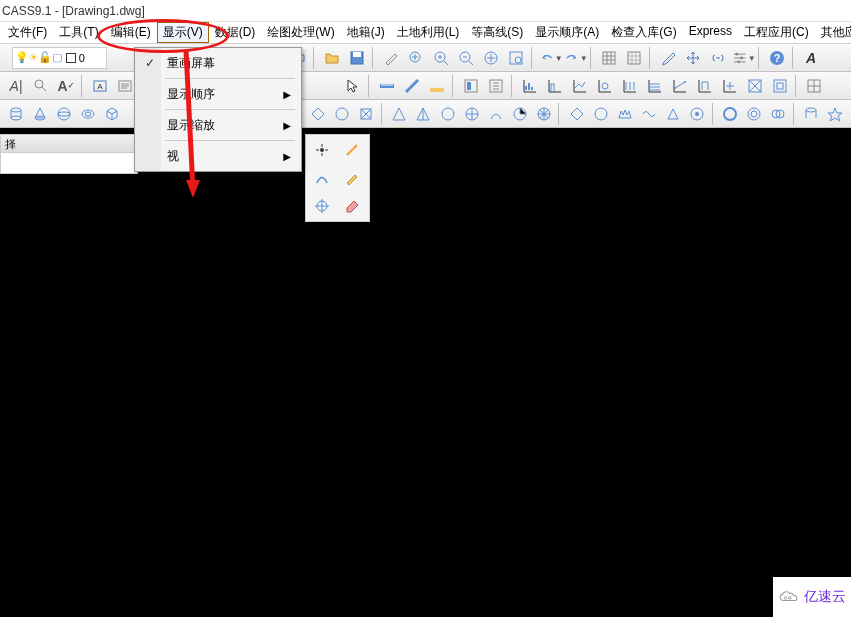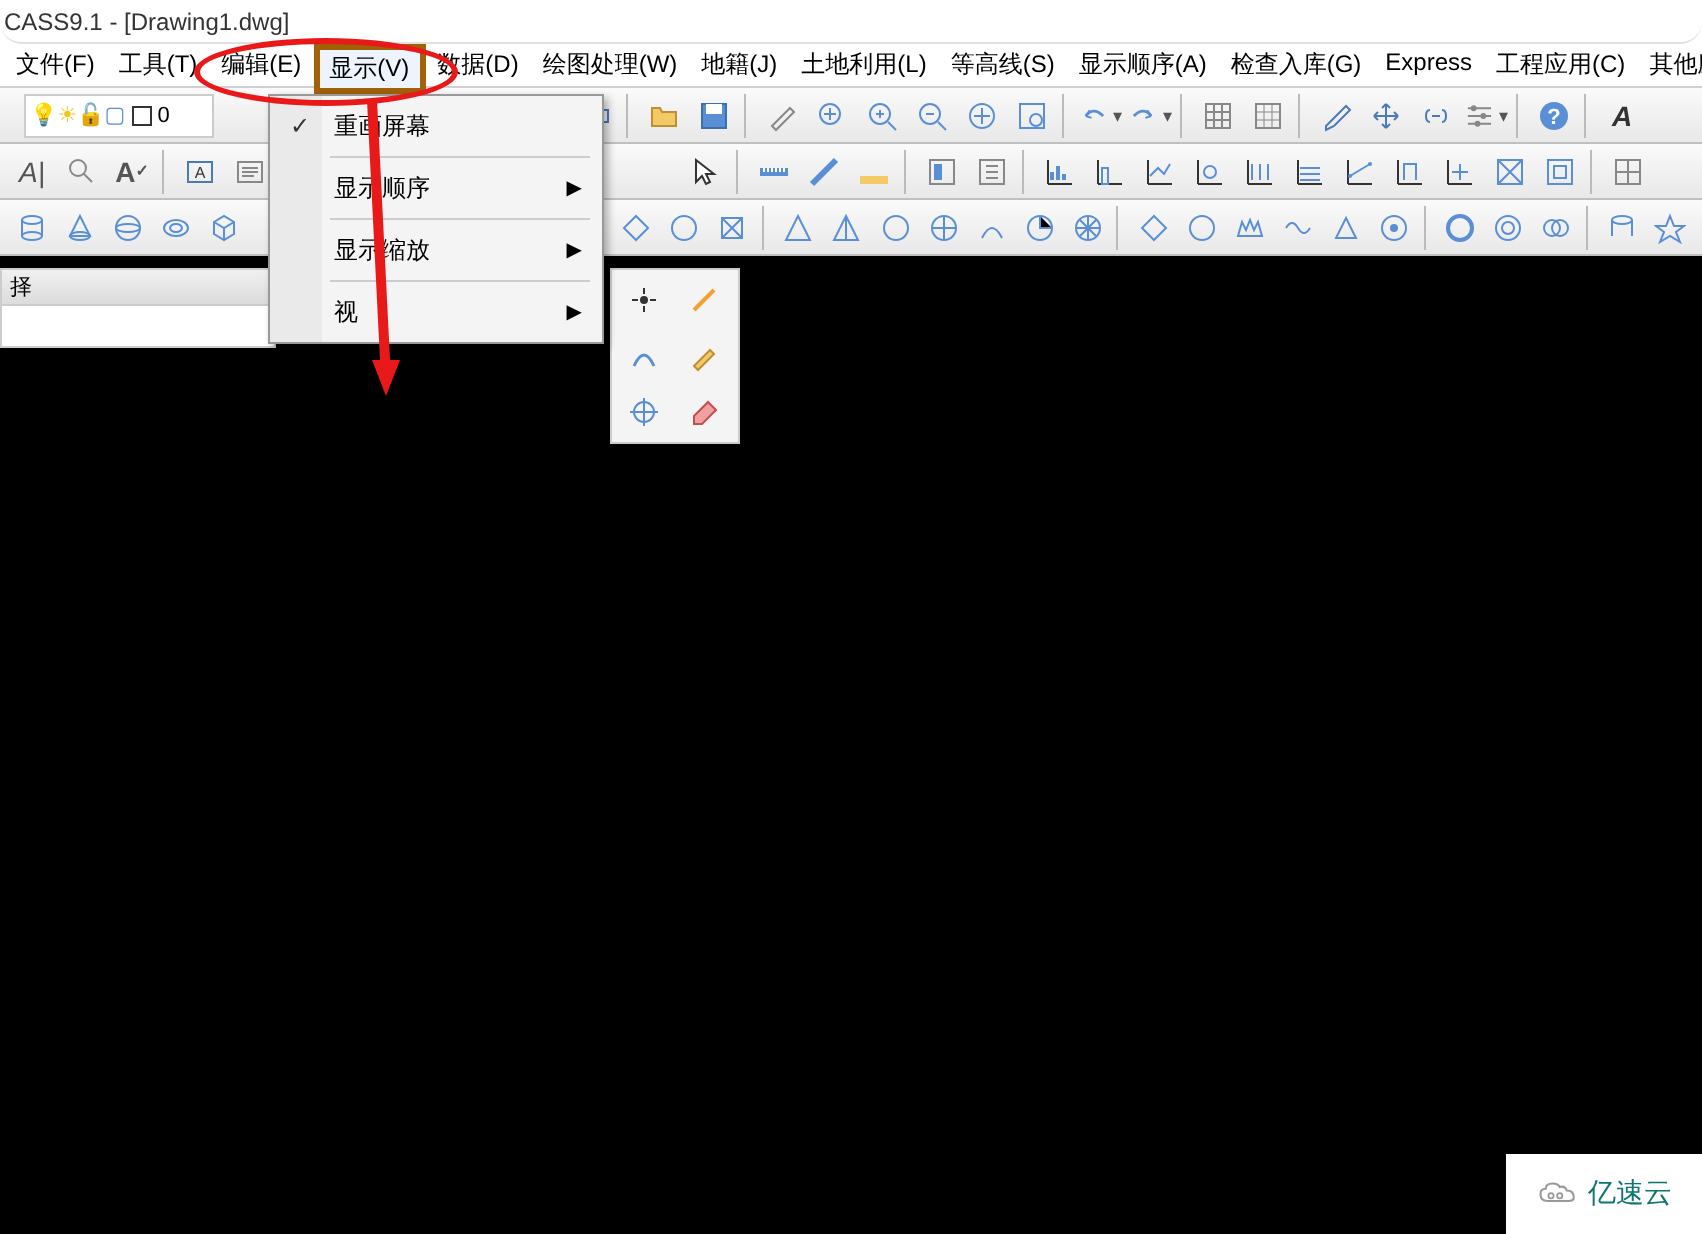--- a/index.html
+++ b/index.html
@@ -1,21 +1,21 @@
 <!DOCTYPE html>
 <html><head>
   <meta charset="utf-8">
   <style>
     * { margin: 0; padding: 0; box-sizing: border-box; font-family: "Microsoft YaHei", sans-serif; }
     body { width: 851px; height: 617px; background: #000; position: relative; overflow: hidden; }
     .top-area { background: #fff; }
-    .title-bar { height: 22px; background: #fff; padding-left: 2px; font-size: 12px; line-height: 22px; color: #333; border-bottom: 1px solid #e0e0e0; border-radius: 11px; }
+    .title-bar { height: 22px; background: #fff; padding-left: 2px; font-size: 12px; line-height: 22px; color: #333; border-bottom: 1px solid #e0e0e0; }
     .menu-bar { height: 22px; background: #fff; display: flex; align-items: flex-start; padding: 0 2px; font-size: 12px; border-bottom: 1px solid #d0d0d0; white-space: nowrap; }
     .menu-item { padding: 2px 6px; cursor: default; position: relative; }
-    .menu-item.highlighted { background: #edf4fd; border: 3px solid #a16207; padding: 1px 5px; }
+    .menu-item.highlighted { background: #edf4fd; border: 1px solid #a16207; padding: 1px 5px; }
     .toolbar { height: 28px; background: linear-gradient(#fafafa, #e8e8e8); border-bottom: 1px solid #c0c0c0; display: flex; align-items: center; padding: 0 4px; gap: 1px; }
     .tool-btn { width: 24px; height: 24px; display: flex; align-items: center; justify-content: center; font-size: 14px; color: #555; border: 1px solid transparent; }
     .layer-box { display: flex; align-items: center; height: 22px; border: 1px solid #ccc; background: #fff; padding: 0 2px; font-size: 11px; min-width: 95px; }
     .sep { width: 4px; height: 22px; border-left: 1px solid #bbb; margin: 0 2px; }
     .spacer-310 { width: 177px; }
     .spacer-small { width: 7px; }
     .dropdown-arrow { font-size: 9px; margin-left: 2px; }
     
     .dropdown-menu { position: absolute; top: 47px; left: 134px; width: 168px; background: #f4f4f4; border: 1px solid #999; box-shadow: 2px 2px 4px rgba(0,0,0,0.3); z-index: 100; padding: 2px; }
     .dd-item { height: 26px; display: flex; align-items: center; font-size: 12px; padding-left: 30px; position: relative; }
@@ -29,21 +29,21 @@
     .left-panel-body { height: 20px; background: #fff; }
     
     .side-tools { position: absolute; top: 134px; left: 305px; width: 65px; background: #f4f4f4; border: 1px solid #ccc; display: flex; flex-wrap: wrap; padding: 2px; gap: 2px; }
     .side-tools .tool-btn { width: 28px; height: 26px; }
     
     .drawing-area { position: absolute; top: 134px; left: 373px; right: 0; bottom: 0; background: #000; }
     
     .red-ellipse { position: absolute; top: 19px; left: 97px; width: 132px; height: 34px; border: 3px solid #e91919; border-radius: 50%; z-index: 200; pointer-events: none; }
     .red-arrow { position: absolute; top: 50px; left: 176px; z-index: 199; pointer-events: none; }
     
-    .watermark { position: absolute; bottom: 0; right: 0; width: 98px; height: 40px; background: #fff; display: flex; align-items: center; justify-content: center; font-size: 14px; color: #0f766e; text-align: right; }
+    .watermark { position: absolute; bottom: 0; right: 0; width: 78px; height: 40px; background: #fff; display: flex; align-items: center; justify-content: center; font-size: 14px; color: #6d28d9; text-align: right; }
     .watermark-logo { width: 22px; height: 14px; margin-right: 4px; }
     
     svg.icon { width: 16px; height: 16px; }
   </style>
 </head>
 <body>
 
 <div class="top-area">
   <div class="title-bar">
     <span>CASS9.1 - [Drawing1.dwg]</span>

